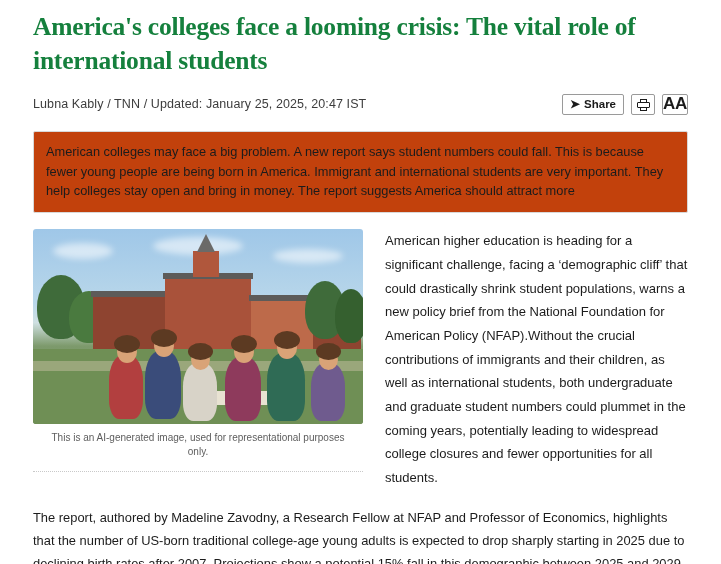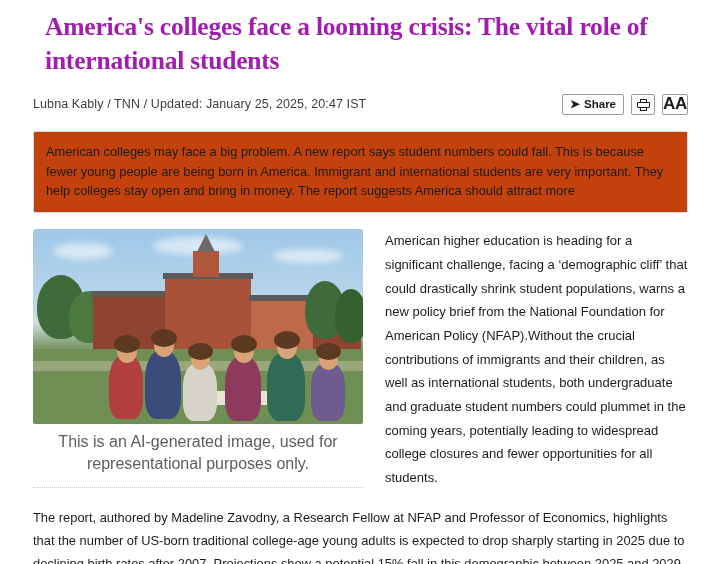--- a/index.html
+++ b/index.html
@@ -21,22 +21,22 @@
     width: 721px;
     height: 564px;
     position: relative;
   }
   .headline {
     font-family: "Liberation Serif", serif;
     font-size: 25.5px;
     font-weight: bold;
     line-height: 1.33;
     letter-spacing: -0.2px;
-    color: #a21caf;
-    margin: 0 0 16px 12px;
+    color: #15803d;
+    margin: 0 0 16px 0;
     max-width: 645px;
   }
   .byline-row {
     display: flex;
     align-items: center;
     justify-content: space-between;
     margin-bottom: 16px;
   }
   .byline {
     font-size: 12.5px;
@@ -164,21 +164,21 @@
     position: absolute;
     border-radius: 50%;
     background: #d9a377;
   }
   .table-top {
     position: absolute;
     background: #e8e2d2;
     border-radius: 3px;
   }
   .caption {
-    font-size: 16px;
+    font-size: 10px;
     line-height: 1.35;
     color: #5d5d5d;
     text-align: center;
     padding: 7px 14px 0 14px;
     border-bottom: 1px dotted #c9c9c9;
     padding-bottom: 13px;
   }
   .lead-col {
     flex: 1 1 auto;
     font-size: 13px;

